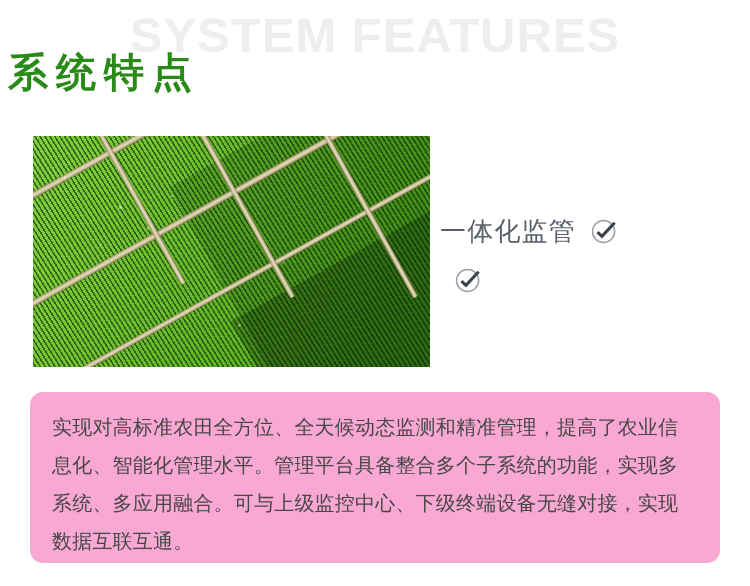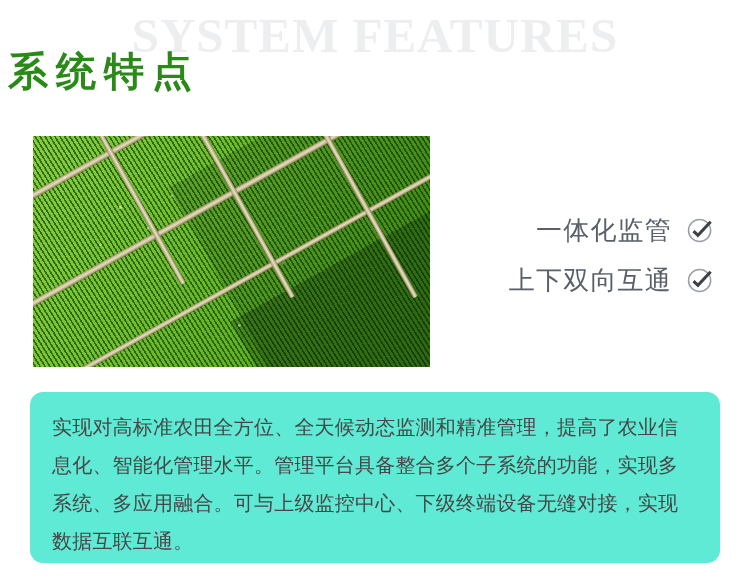--- a/index.html
+++ b/index.html
@@ -15,21 +15,20 @@
     position: relative;
   }
 
   
   .title-block {
     position: absolute;
     left: 0;
     top: 0;
     width: 750px;
     height: 120px;
-    font-family: Liberation Serif, serif;
   }
   .title-ghost {
     position: absolute;
     left: 0;
     top: 11px;
     width: 750px;
     text-align: center;
     font-size: 49px;
     font-weight: bold;
     letter-spacing: 1.0px;
@@ -171,22 +170,20 @@
     display: flex;
     flex-direction: column;
     justify-content: center;
     gap: 19px;
     padding-top: 8px;
     box-sizing: border-box;
   }
   .feature-row {
     display: flex;
     align-items: center;
-    justify-content: flex-end;
-    padding-right: 35px;
   }
   .feature-label {
     font-size: 26px;
     font-weight: normal;
     color: #5a6069;
     letter-spacing: 1.2px;
     white-space: nowrap;
     line-height: 1.2;
   }
   .check-icon {
@@ -197,21 +194,21 @@
     display: block;
   }
 
   
   .desc-box {
     position: absolute;
     left: 30px;
     top: 392px;
     width: 690px;
     height: 171px;
-    background: #5eead4;
+    background: #f9a8d4;
     border-radius: 13px;
     box-sizing: border-box;
     padding: 16px 22px 0 22px;
   }
   .desc-text {
     font-size: 20px;
     line-height: 38px;
     color: #474747;
     letter-spacing: 0.2px;
     text-align: left;
@@ -252,21 +249,20 @@
       <span class="check-icon">
         <svg viewBox="0 0 32 32" width="29" height="29" aria-hidden="true">
           <circle cx="15" cy="16" r="12.2" fill="none" stroke="#9ba0a7" stroke-width="1.7"></circle>
           <path d="M8.3 16.6 L13.2 21.4 L27.2 6.4" fill="none" stroke="#3c4047" stroke-width="3.4" stroke-linecap="butt" stroke-linejoin="miter"></path>
         </svg>
       </span>
     </div>
 
 
     <div class="feature-row">
-      <span class="feature-label">上下双向互通</span>
       <span class="check-icon">
         <svg viewBox="0 0 32 32" width="29" height="29" aria-hidden="true">
           <circle cx="15" cy="16" r="12.2" fill="none" stroke="#9ba0a7" stroke-width="1.7"></circle>
           <path d="M8.3 16.6 L13.2 21.4 L27.2 6.4" fill="none" stroke="#3c4047" stroke-width="3.4" stroke-linecap="butt" stroke-linejoin="miter"></path>
         </svg>
       </span>
     </div>
 
   </div>
 </div>

